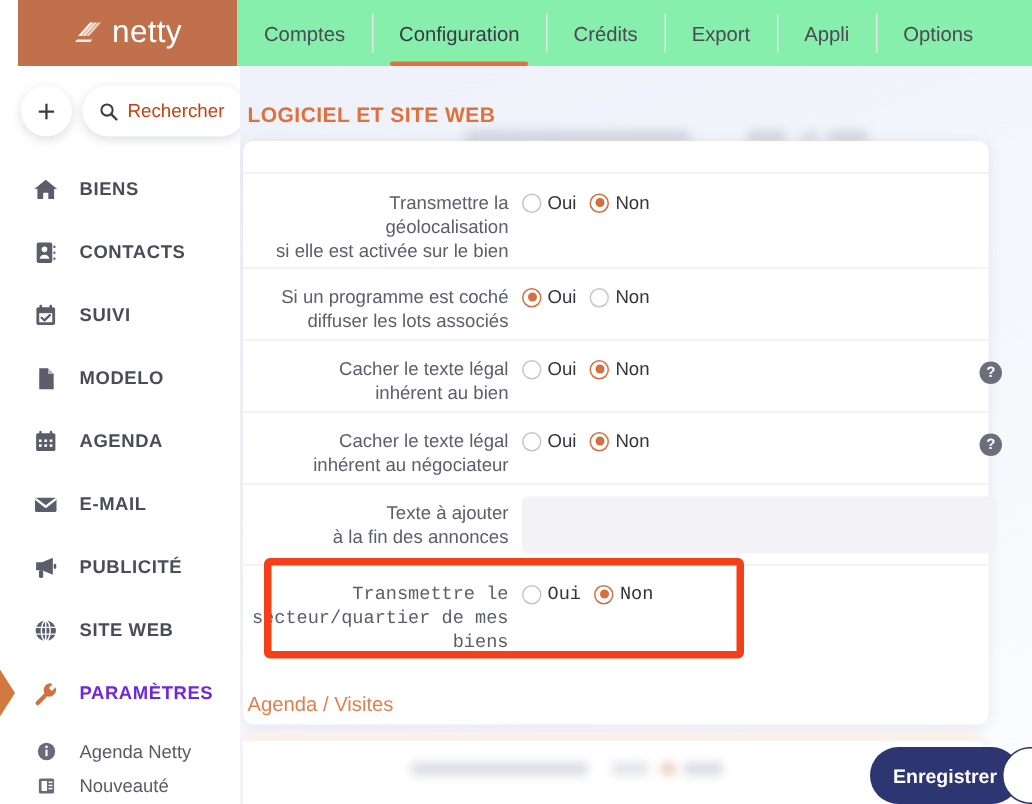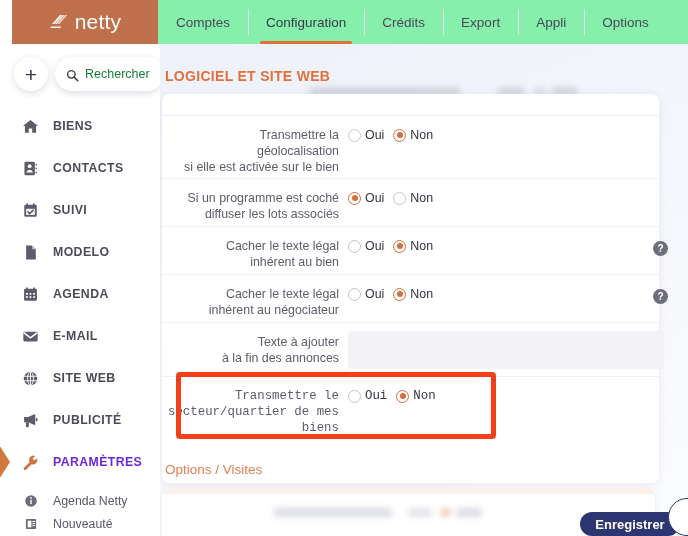--- a/index.html
+++ b/index.html
@@ -92,21 +92,21 @@
   .search-pill {
     height: 34px; border-radius: 17px;
     background: #ffffff;
     box-shadow: 0 2px 7px rgba(40,44,80,.16);
     display: flex; align-items: center; gap: 6px;
     padding: 0 14px 0 11px;
     cursor: text;
     flex: 0 0 auto;
   }
   .search-pill .s-ico { width: 13px; height: 13px; display:block; flex:0 0 13px; }
-  .search-pill .s-txt { font-size: 12.5px; color: #15803d; }
+  .search-pill .s-txt { font-size: 12.5px; color: #c2410c; }
 
   .nav-list { margin-top: 14px; }
   .side-item {
     position: relative;
     display: flex; align-items: center;
     height: 42px;
     padding-left: 22px;
     gap: 14px;
     cursor: pointer;
   }
@@ -256,21 +256,21 @@
   .ghost-card-top { position:absolute; left:0; top:0; width:100%; height:6px; background:#fbf1eb;}
   .ghost-row2 { position:absolute; left:0; top: 20px; width:100%; height:14px; filter: blur(3.2px); opacity:.5;}
   .g2-lbl { position:absolute; left: 112px; width: 118px; height: 9px; background:#b9bcca; border-radius:2px;}
   .g2-a { position:absolute; left: 246px; width: 24px; height: 9px; background:#c9ccd8; border-radius:2px;}
   .g2-b { position:absolute; left: 278px; width: 11px; height: 9px; background:#d79a76; border-radius:50%;}
   .g2-c { position:absolute; left: 294px; width: 26px; height: 9px; background:#b9bcca; border-radius:2px;}
 
   
   .save-btn {
     position: absolute; right: 8px; bottom: 0px;
-    width: 100px; height: 24px;
+    width: 100px; height: 38px;
     background: #2d3670;
     border-radius: 19px;
     color: #ffffff; font-size: 13px; font-weight: 700;
     display: flex; align-items: center; justify-content: center;
     cursor: pointer;
     z-index: 25;
   }
   .round-btn {
     position: absolute; right: -18px; bottom: 0px;
     width: 38px; height: 38px; border-radius: 50%;
@@ -395,41 +395,41 @@
             <rect x="1.4" y="4" width="15.2" height="10.2" rx="1.4" fill="currentColor"></rect>
             <path d="M1.8 4.8 L9 10.4 L16.2 4.8" fill="none" stroke="#ffffff" stroke-width="1.6" stroke-linejoin="round"></path>
           </svg>
         </span>
         <span class="lbl">E-MAIL</span>
       </div>
 
       <div class="side-item">
         <span class="ico">
           <svg viewBox="0 0 18 18" width="17" height="17">
+            <path fill="currentColor" d="M2.2 5.2 h4.2 L14 2 v12 L6.4 10.8 H2.2 Z"></path>
+            <rect x="4.2" y="10.6" width="3" height="5.6" rx="1.2" fill="currentColor"></rect>
+            <rect x="14.6" y="6.2" width="1.8" height="3.6" rx=".9" fill="currentColor"></rect>
+          </svg>
+        </span>
+        <span class="lbl">PUBLICITÉ</span>
+      </div>
+
+      <div class="side-item">
+        <span class="ico">
+          <svg viewBox="0 0 18 18" width="17" height="17">
             <circle cx="9" cy="9" r="7.2" fill="currentColor"></circle>
             <g stroke="#ffffff" stroke-width="1" fill="none">
               <ellipse cx="9" cy="9" rx="3.1" ry="7.1"></ellipse>
               <line x1="2" y1="6.6" x2="16" y2="6.6"></line>
               <line x1="2" y1="11.4" x2="16" y2="11.4"></line>
               <line x1="9" y1="1.8" x2="9" y2="16.2"></line>
             </g>
           </svg>
         </span>
         <span class="lbl">SITE WEB</span>
-      </div>
-
-      <div class="side-item">
-        <span class="ico">
-          <svg viewBox="0 0 18 18" width="17" height="17">
-            <path fill="currentColor" d="M2.2 5.2 h4.2 L14 2 v12 L6.4 10.8 H2.2 Z"></path>
-            <rect x="4.2" y="10.6" width="3" height="5.6" rx="1.2" fill="currentColor"></rect>
-            <rect x="14.6" y="6.2" width="1.8" height="3.6" rx=".9" fill="currentColor"></rect>
-          </svg>
-        </span>
-        <span class="lbl">PUBLICITÉ</span>
       </div>
 
       <div class="side-item active">
         <span class="marker"></span>
         <span class="ico">
           <svg viewBox="0 0 18 18" width="17" height="17">
             <path fill="currentColor" d="M12.2 1.6 a4.8 4.8 0 0 0 -4.1 7.1 L2.1 14.6 a1.5 1.5 0 0 0 2.1 2.1 l5.9 -5.9 a4.8 4.8 0 0 0 5.8 -6.4 l-2.6 2.6 -2.1 -2.1 2.6 -2.6 a4.9 4.9 0 0 0 -1.6 -0.7 z"></path>
           </svg>
         </span>
         <span class="lbl">PARAMÈTRES</span>
@@ -590,21 +590,21 @@
               <span class="radio-lbl">Non</span>
             </label>
           </div>
         </div>
       </div>
 
     </div>
 
     <div class="highlight"></div>
 
-    <div class="section-title second">Options / Visites</div>
+    <div class="section-title second">Agenda / Visites</div>
 
     <div class="ghost-card">
       <div class="ghost-card-top"></div>
       <div class="ghost-row2">
         <span class="g2-lbl"></span>
         <span class="g2-a"></span>
         <span class="g2-b"></span>
         <span class="g2-c"></span>
       </div>
     </div>

